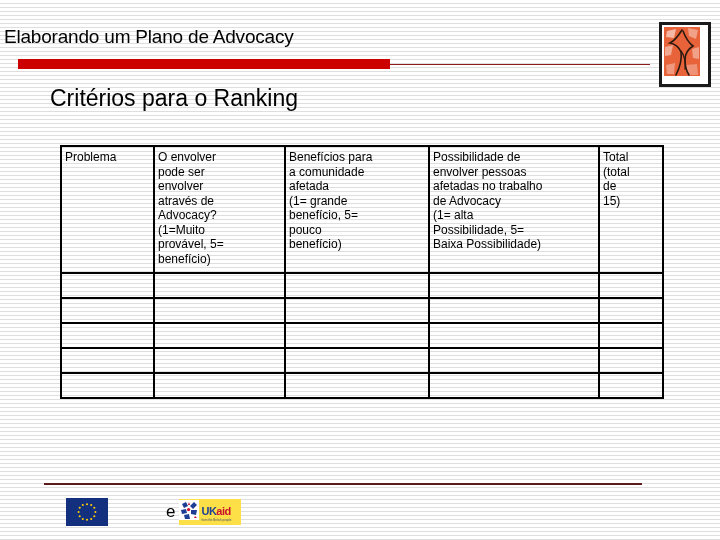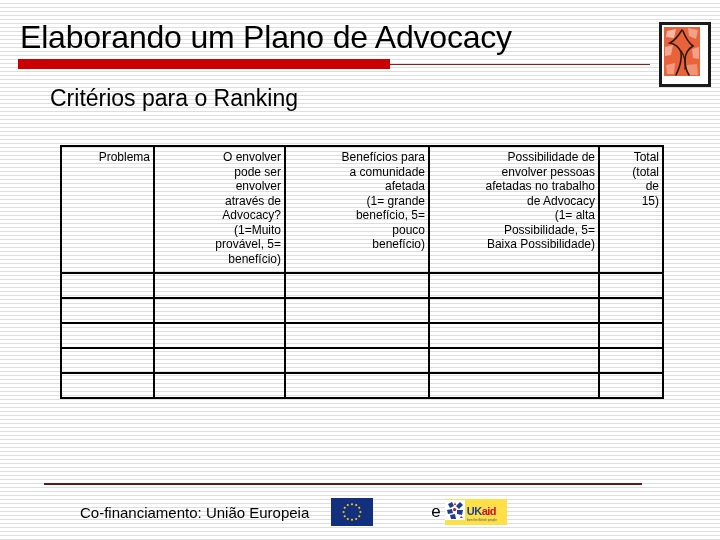--- a/index.html
+++ b/index.html
@@ -23,24 +23,24 @@
     background-image: repeating-linear-gradient(
         to bottom,
         #ffffff 0px,
         #ffffff 3px,
         #dedede 3px,
         #dedede 4px);
   }
   
   #title {
     position: absolute;
-    left: 20px;
+    left: 4px;
     top: 20px;
     width: 620px;
-    font-size: 32px;
+    font-size: 19px;
     line-height: 34px;
     color: #000000;
     white-space: nowrap;
     letter-spacing: -0.2px;
   }
   #title-rule-thin {
     position: absolute;
     left: 18px;
     top: 64px;
     width: 632px;
@@ -85,21 +85,21 @@
     width: 562px;
     border-collapse: collapse;
     table-layout: fixed;
     background: transparent;
   }
   #ranking-table td {
     border: 2px solid #000000;
     font-size: 12px;
     line-height: 14.5px;
     color: #000000;
-    text-align: right;
+    text-align: left;
     vertical-align: top;
     padding: 3px 3px 6px 3px;
     background: transparent;
   }
   #ranking-table tr.empty-row td {
     height: 23px;
     padding: 0;
   }
   .col-1 { width: 85px; }
   .col-2 { width: 123px; }
@@ -279,21 +279,20 @@
       <td class="col-2"></td>
       <td class="col-3"></td>
       <td class="col-4"></td>
       <td class="col-5"></td>
     </tr>
   </tbody>
 </table>
 
 <div id="footer-rule"></div>
 <div id="footer">
-  <span id="footer-text">Co-financiamento:  União Europeia</span>
 
   <span id="eu-flag">
     <svg width="42" height="28" viewBox="0 0 42 28" xmlns="http://www.w3.org/2000/svg">
       <rect width="42" height="28" fill="#13307e"></rect>
       <g fill="#ffcc00">
         <circle cx="21" cy="6.2" r="1.05"></circle>
         <circle cx="25.2" cy="7.0" r="1.05"></circle>
         <circle cx="28.3" cy="9.8" r="1.05"></circle>
         <circle cx="29.4" cy="14" r="1.05"></circle>
         <circle cx="28.3" cy="18.2" r="1.05"></circle>

